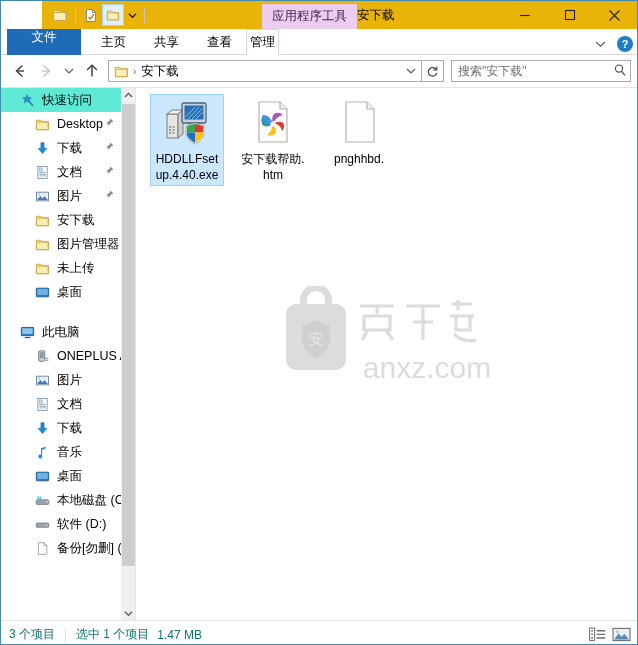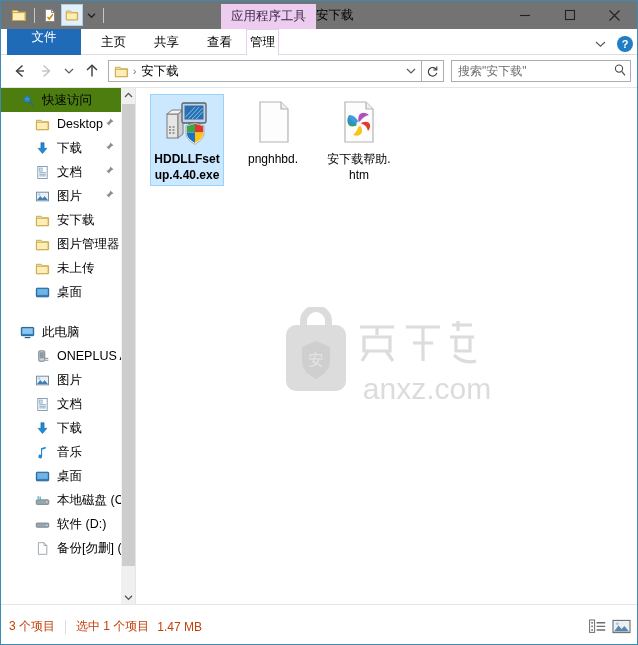--- a/index.html
+++ b/index.html
@@ -25,24 +25,25 @@
     background: #ffffff;
     display: flex;
     flex-direction: column;
     overflow: hidden;
   }
 
   
   .titlebar {
     position: relative;
     height: 28px;
-    background: #737373;
+    background: #eab308;
     display: flex;
     align-items: center;
     flex: 0 0 auto;
+    margin-left: 41px;
   }
   .qat {
     display: flex;
     align-items: center;
     height: 28px;
     padding-left: 7px;
     gap: 0px;
   }
   .qat-btn {
     width: 22px;
@@ -288,21 +289,21 @@
     align-items: center;
     padding-left: 10px;
     box-sizing: border-box;
     font-size: 12.5px;
     color: #000;
     white-space: nowrap;
     position: relative;
   }
   .nav-item.root { padding-left: 18px; }
   .nav-item.child { padding-left: 33px; }
-  .nav-item.sel { background: #4d7c0f; }
+  .nav-item.sel { background: #5eead4; }
   .nav-ico {
     width: 16px;
     height: 16px;
     flex: 0 0 16px;
     margin-right: 7px;
     display: flex;
     align-items: center;
     justify-content: center;
     position: relative;
   }
@@ -358,59 +359,58 @@
     box-sizing: border-box;
     display: flex;
     flex-direction: column;
     align-items: center;
     text-align: center;
   }
   .file.sel {
     background: #cce8ff;
     border: 1px solid #99d1ff;
     padding: 3px 1px 2px 1px;
-    font-weight: bold;
   }
   .file-ico {
     width: 48px;
     height: 48px;
     margin-bottom: 5px;
     position: relative;
   }
   .file-name {
     font-size: 12px;
     line-height: 16px;
     color: #000;
     word-break: break-all;
     max-width: 68px;
   }
 
   
   .watermark {
     position: absolute;
     left: 50%;
-    top: 219px;
+    top: 198px;
     transform: translateX(-50%);
     width: 230px;
     height: 96px;
     opacity: 1;
     pointer-events: none;
   }
 
   
   .statusbar {
-    height: 40px;
+    height: 24px;
     flex: 0 0 auto;
     border-top: 1px solid #e5e5e5;
     display: flex;
     align-items: center;
     background: #ffffff;
     padding: 4px 4px 0 8px;
     font-size: 12px;
-    color: #c2410c;
+    color: #0f766e;
     box-sizing: border-box;
   }
   .sb-sep {
     width: 1px;
     height: 14px;
     background: #dcdcdc;
     margin: 0 10px;
   }
   .sb-spacer { flex: 1 1 auto; }
   .viewbtn {
@@ -853,43 +853,43 @@
                 </g>
               </g>
             </svg>
           </div>
           <div class="file-name">HDDLLFsetup.4.40.exe</div>
         </div>
 
         <div class="file">
           <div class="file-ico">
             <svg width="48" height="48" viewBox="0 0 48 48">
-              <path d="M11 4 h21 l7 7 v33 h-28 z" fill="#fdfdfd" stroke="#b4b4b4" stroke-width="1.2"></path>
-              <path d="M32 4 v7 h7" fill="#efefef" stroke="#b4b4b4" stroke-width="1.2"></path>
-            </svg>
-          </div>
-          <div class="file-name">pnghhbd.</div>
-        </div>
-
-        <div class="file">
-          <div class="file-ico">
-            <svg width="48" height="48" viewBox="0 0 48 48">
               <path d="M10 4 h21 l7 7 v33 h-28 z" fill="#fdfdfd" stroke="#b4b4b4" stroke-width="1.2"></path>
               <path d="M31 4 v7 h7" fill="#efefef" stroke="#b4b4b4" stroke-width="1.2"></path>
               <g transform="translate(24,26)">
                 <path d="M0 0 C -3 -11 4 -14 10 -9 C 5 -8 1 -4 0 0 Z" fill="#b24fc0"></path>
                 <path d="M0 0 C 10 -6 14 1 9 7 C 8 2 4 -1 0 0 Z" fill="#e03b2f"></path>
                 <path d="M0 0 C 7 8 1 14 -6 11 C -2 8 -1 4 0 0 Z" fill="#f5c518"></path>
                 <path d="M0 0 C -9 6 -14 0 -10 -7 C -8 -2 -4 -1 0 0 Z" fill="#3aa648"></path>
                 <path d="M0 0 C -1 -5 -5 -9 -10 -9 C -14 -3 -10 2 -5 1 Z" fill="#2b8fd1" opacity="0.9"></path>
                 <circle cx="0" cy="0" r="2.6" fill="#f4f4f4"></circle>
               </g>
             </svg>
           </div>
           <div class="file-name">安下载帮助.htm</div>
+        </div>
+
+        <div class="file">
+          <div class="file-ico">
+            <svg width="48" height="48" viewBox="0 0 48 48">
+              <path d="M11 4 h21 l7 7 v33 h-28 z" fill="#fdfdfd" stroke="#b4b4b4" stroke-width="1.2"></path>
+              <path d="M32 4 v7 h7" fill="#efefef" stroke="#b4b4b4" stroke-width="1.2"></path>
+            </svg>
+          </div>
+          <div class="file-name">pnghhbd.</div>
         </div>
 
       </div>
     </div>
   </div>
 
   <div class="statusbar">
     <span>3 个项目</span>
     <span class="sb-sep"></span>
     <span>选中 1 个项目</span>

